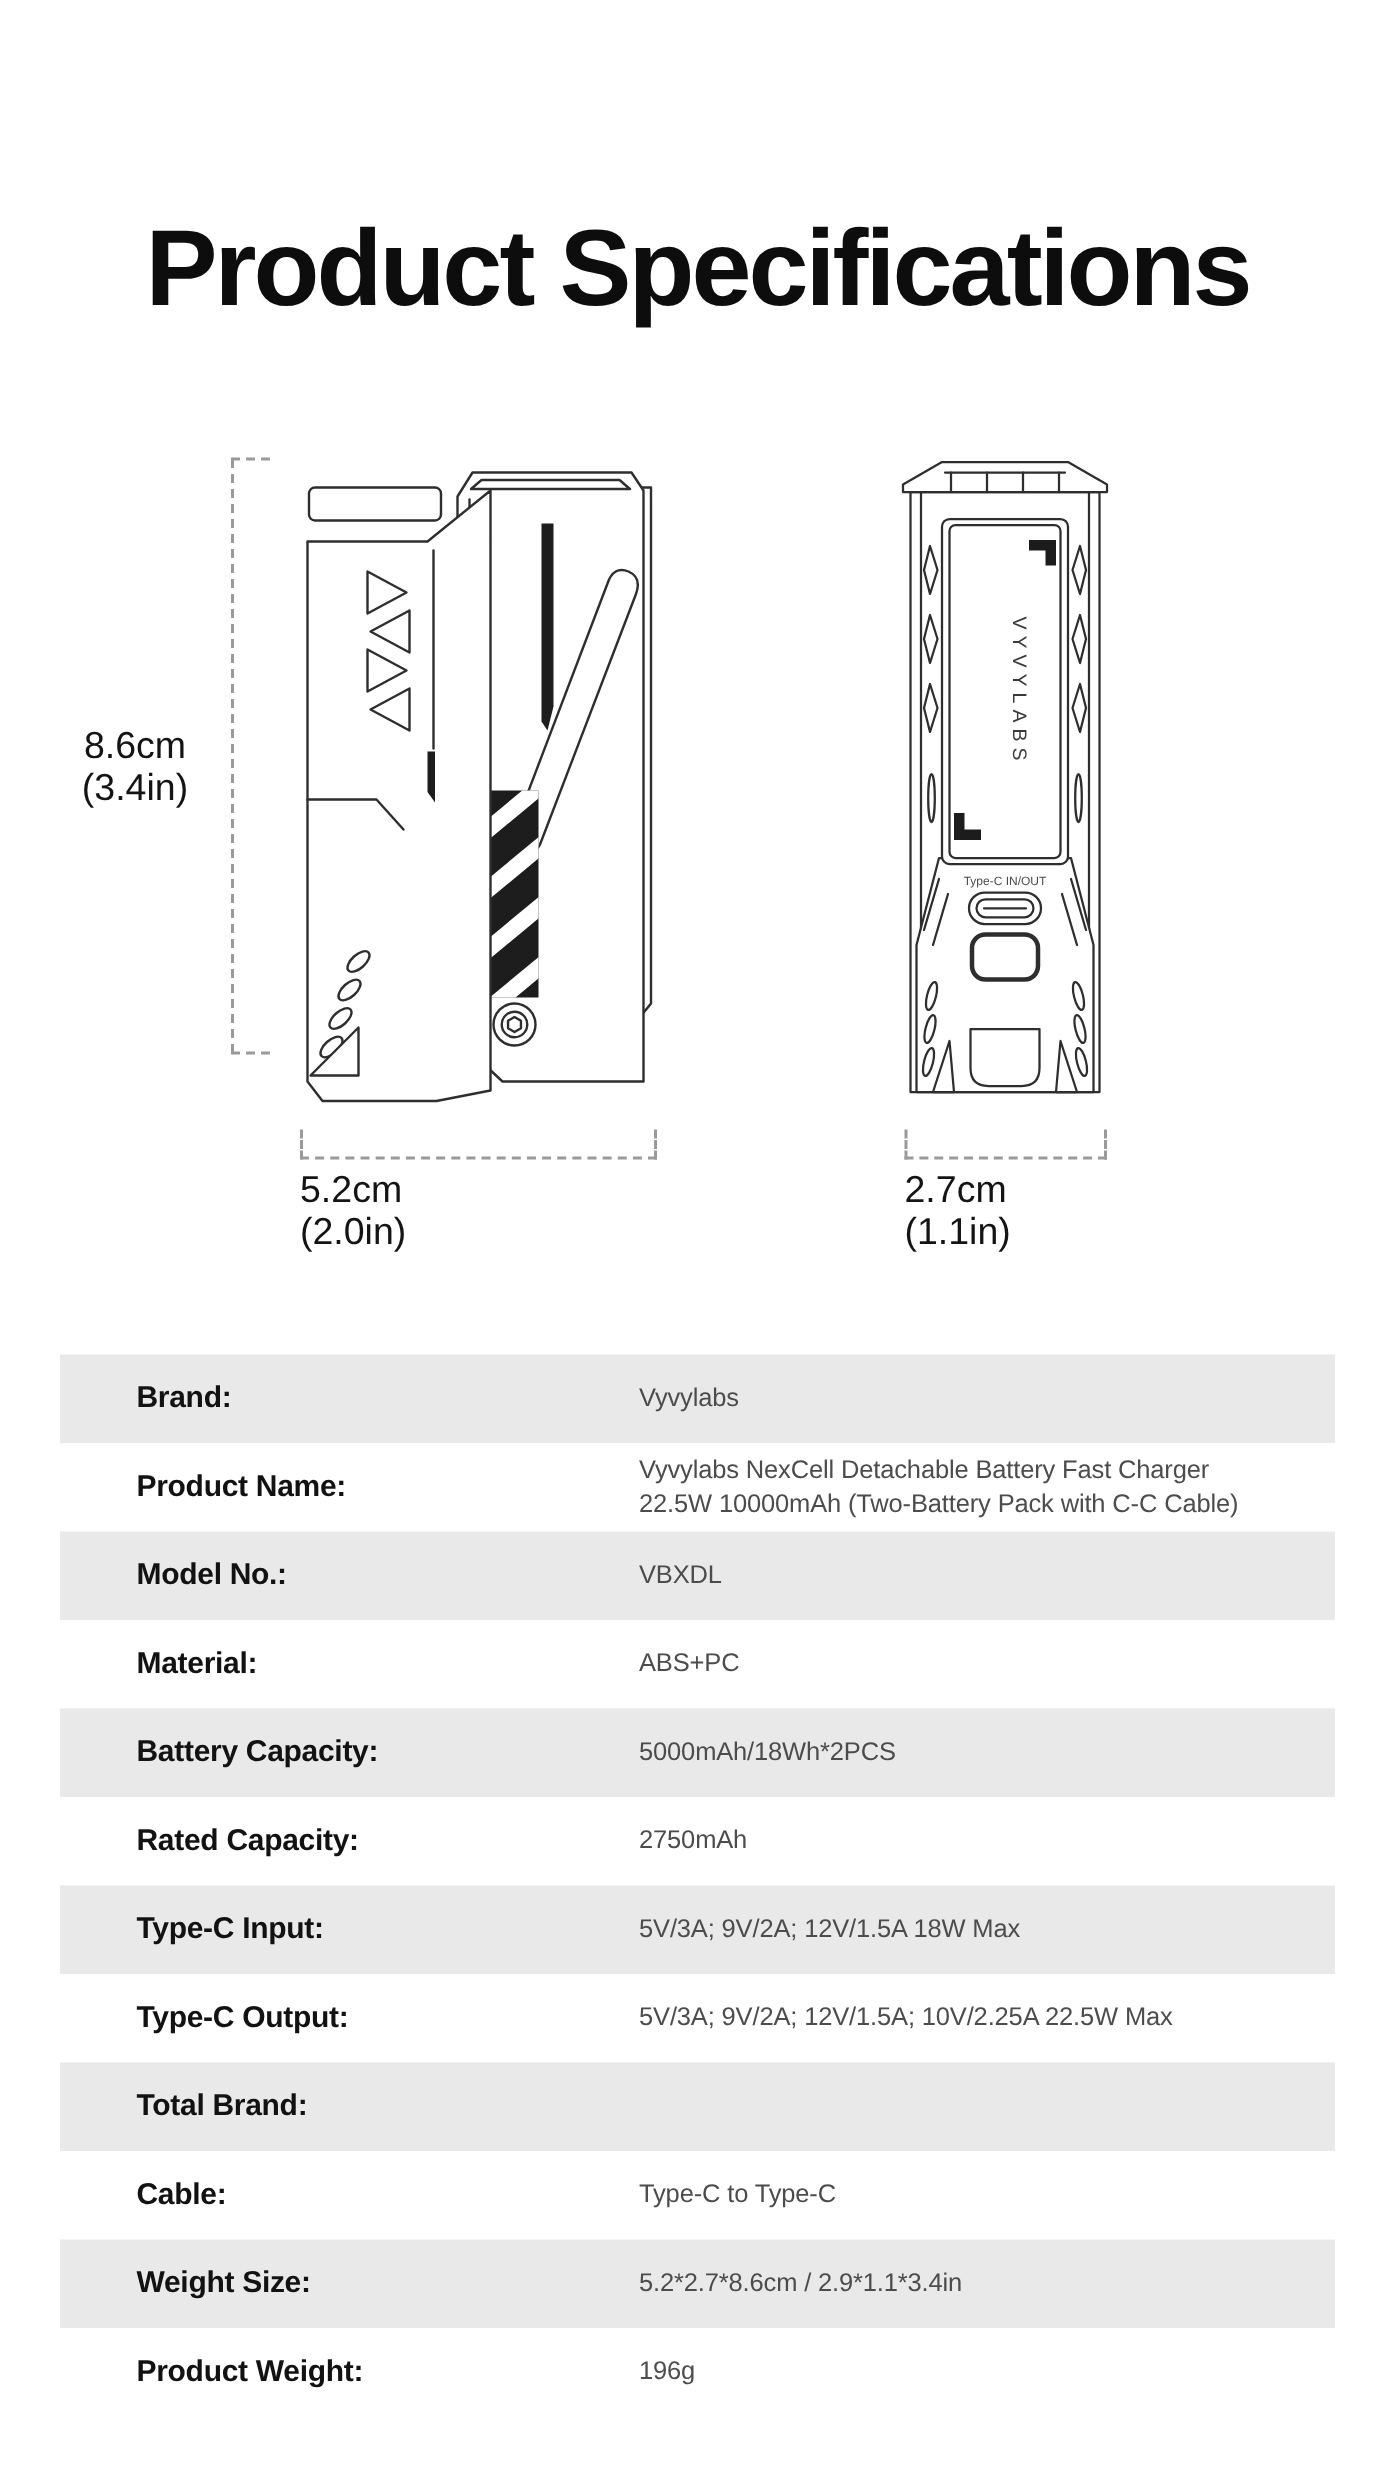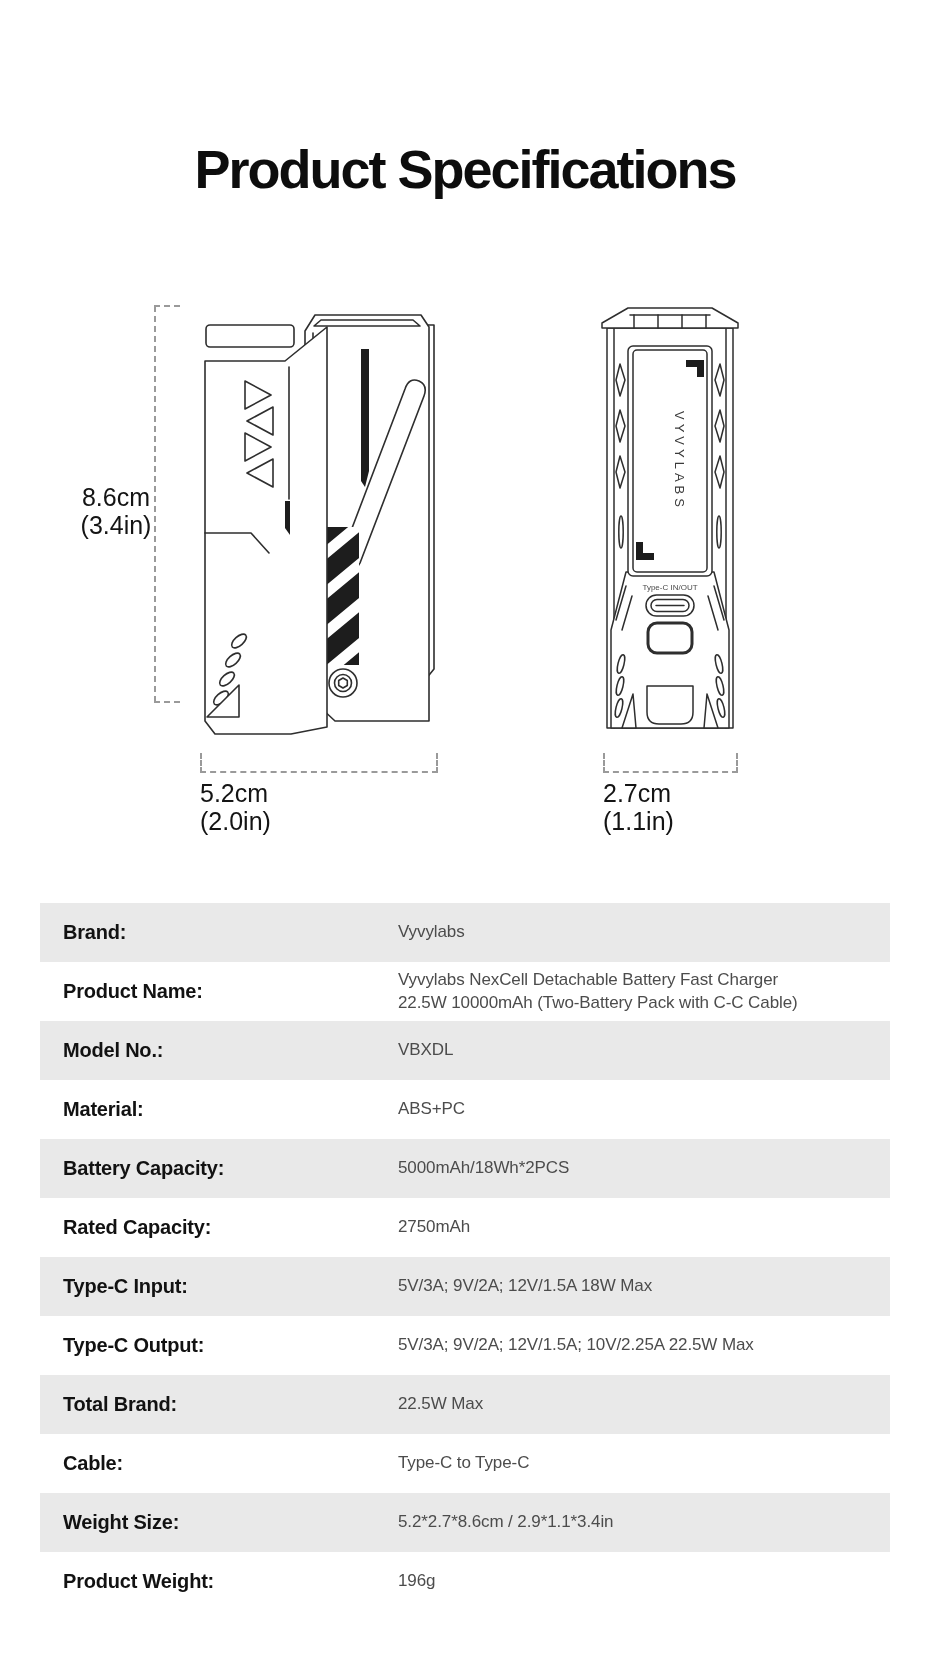--- a/index.html
+++ b/index.html
@@ -1,52 +1,52 @@
 <!DOCTYPE html>
 <html><head>
 <meta charset="utf-8">
 <style>
   html,body{margin:0;padding:0;background:#fff;}
   .page{position:relative;width:930px;height:1656px;background:#fff;overflow:hidden;
         font-family:"Liberation Sans",sans-serif;margin:0 auto;}
 
   
   .page-title{position:absolute;top:138px;left:0;width:930px;text-align:center;
-              font-size:54px;font-weight:bold;letter-spacing:-2px;color:#0d0d0d;}
+              font-size:72px;font-weight:bold;letter-spacing:-2px;color:#0d0d0d;}
 
   
   .fv{position:absolute;left:193px;top:303px;width:247px;height:437px;}
   .sv{position:absolute;left:600px;top:300px;width:140px;height:440px;}
 
   .dim-v-line{position:absolute;left:154px;top:306px;height:396px;width:0;
               border-left:2px dashed #9a9a9a;}
   .dim-corner{position:absolute;height:0;width:26px;border-top:2px dashed #9a9a9a;}
   .dim-corner.top{left:154px;top:305px;}
   .dim-corner.bottom{left:154px;top:701px;}
 
-  .height-label{position:absolute;left:58px;top:483px;width:116px;text-align:center;
+  .height-label{position:absolute;left:32px;top:483px;width:116px;text-align:center;
                 font-size:25px;color:#141414;line-height:28px;}
 
   .dim-h{position:absolute;top:753px;height:20px;
          border-left:2px dashed #9a9a9a;border-right:2px dashed #9a9a9a;
          border-bottom:2px dashed #9a9a9a;box-sizing:border-box;}
   .dim-h.front{left:200px;width:238px;}
   .dim-h.side{left:603px;width:135px;}
   .width-label{position:absolute;top:779px;text-align:left;font-size:25px;
                color:#141414;line-height:28px;}
   .width-label.front{left:200px;width:238px;}
   .width-label.side{left:603px;width:135px;}
 
   
   .spec-table{position:absolute;left:40px;top:903px;width:850px;}
   .spec-row{display:flex;align-items:center;min-height:59px;box-sizing:border-box;
             padding:6px 0;}
   .spec-row:nth-child(odd){background:var(--alt,#e9e9e9);}
   .spec-label{width:335px;padding-left:23px;font-size:20px;font-weight:bold;
-              color:#121212;letter-spacing:-0.2px;flex:none;}
+              color:#121212;letter-spacing:-0.2px;flex:none;margin-left:28px;}
   .spec-value{width:412px;font-size:17px;color:#4c4c4c;line-height:1.35;
               letter-spacing:-0.1px;}
 
   svg text{font-family:"Liberation Sans",sans-serif;}
 </style>
 </head>
 <body>
 
 <div class="page">
 
@@ -224,21 +224,20 @@
       <div class="spec-value">5V/3A; 9V/2A; 12V/1.5A 18W Max</div>
     </div>
 
     <div class="spec-row">
       <div class="spec-label">Type-C Output:</div>
       <div class="spec-value">5V/3A; 9V/2A; 12V/1.5A; 10V/2.25A 22.5W Max</div>
     </div>
 
     <div class="spec-row">
       <div class="spec-label">Total Brand:</div>
-      <div class="spec-value">22.5W Max</div>
     </div>
 
     <div class="spec-row">
       <div class="spec-label">Cable:</div>
       <div class="spec-value">Type-C to Type-C</div>
     </div>
 
     <div class="spec-row">
       <div class="spec-label">Weight Size:</div>
       <div class="spec-value">5.2*2.7*8.6cm / 2.9*1.1*3.4in</div>

